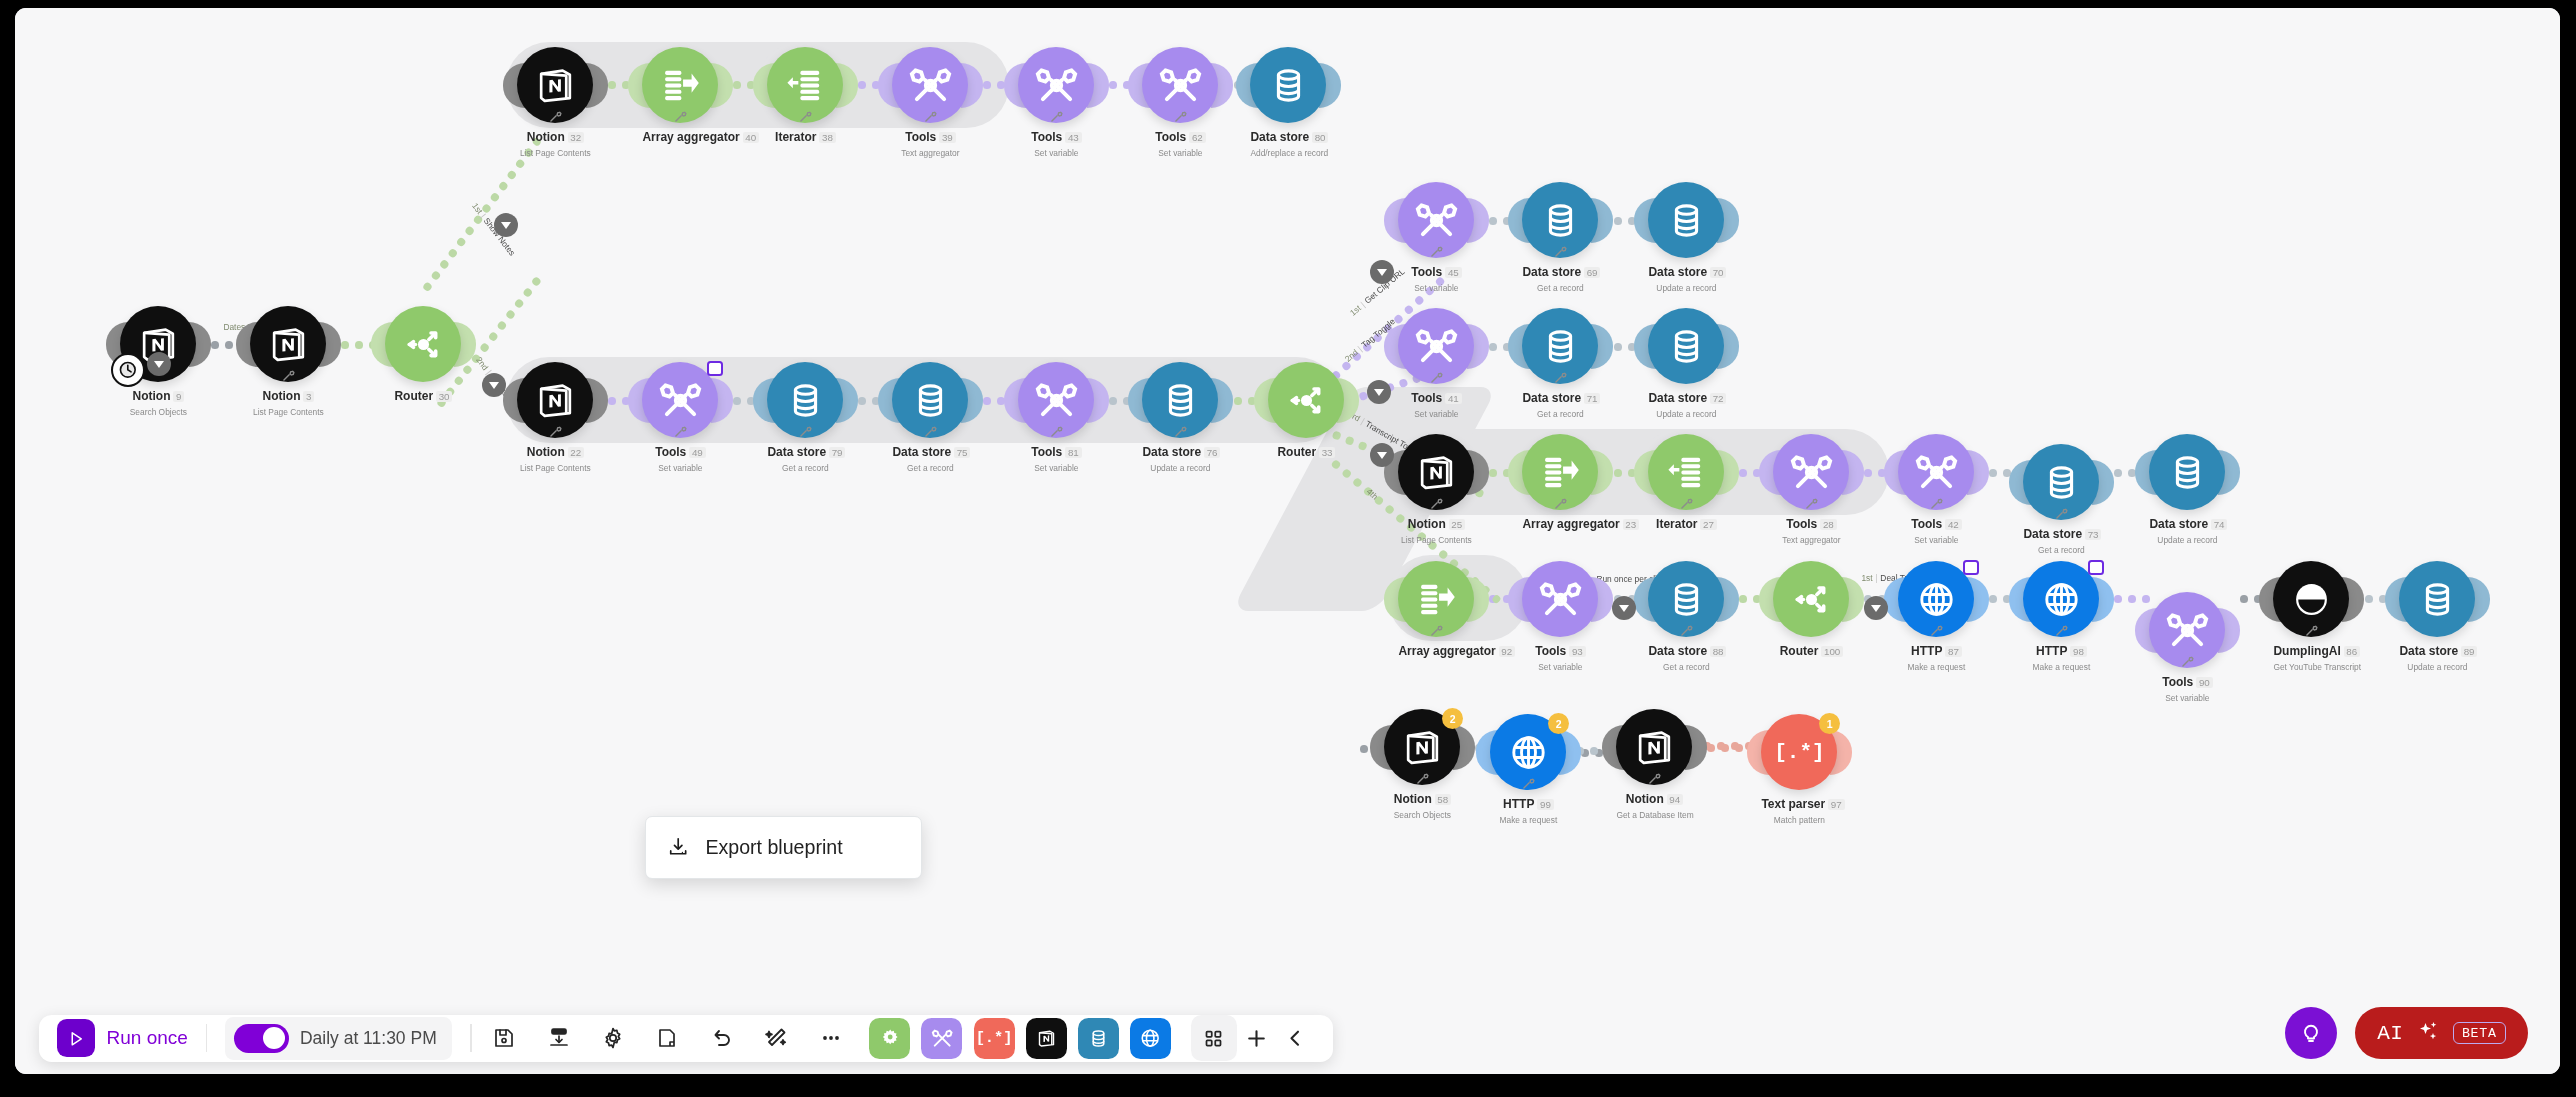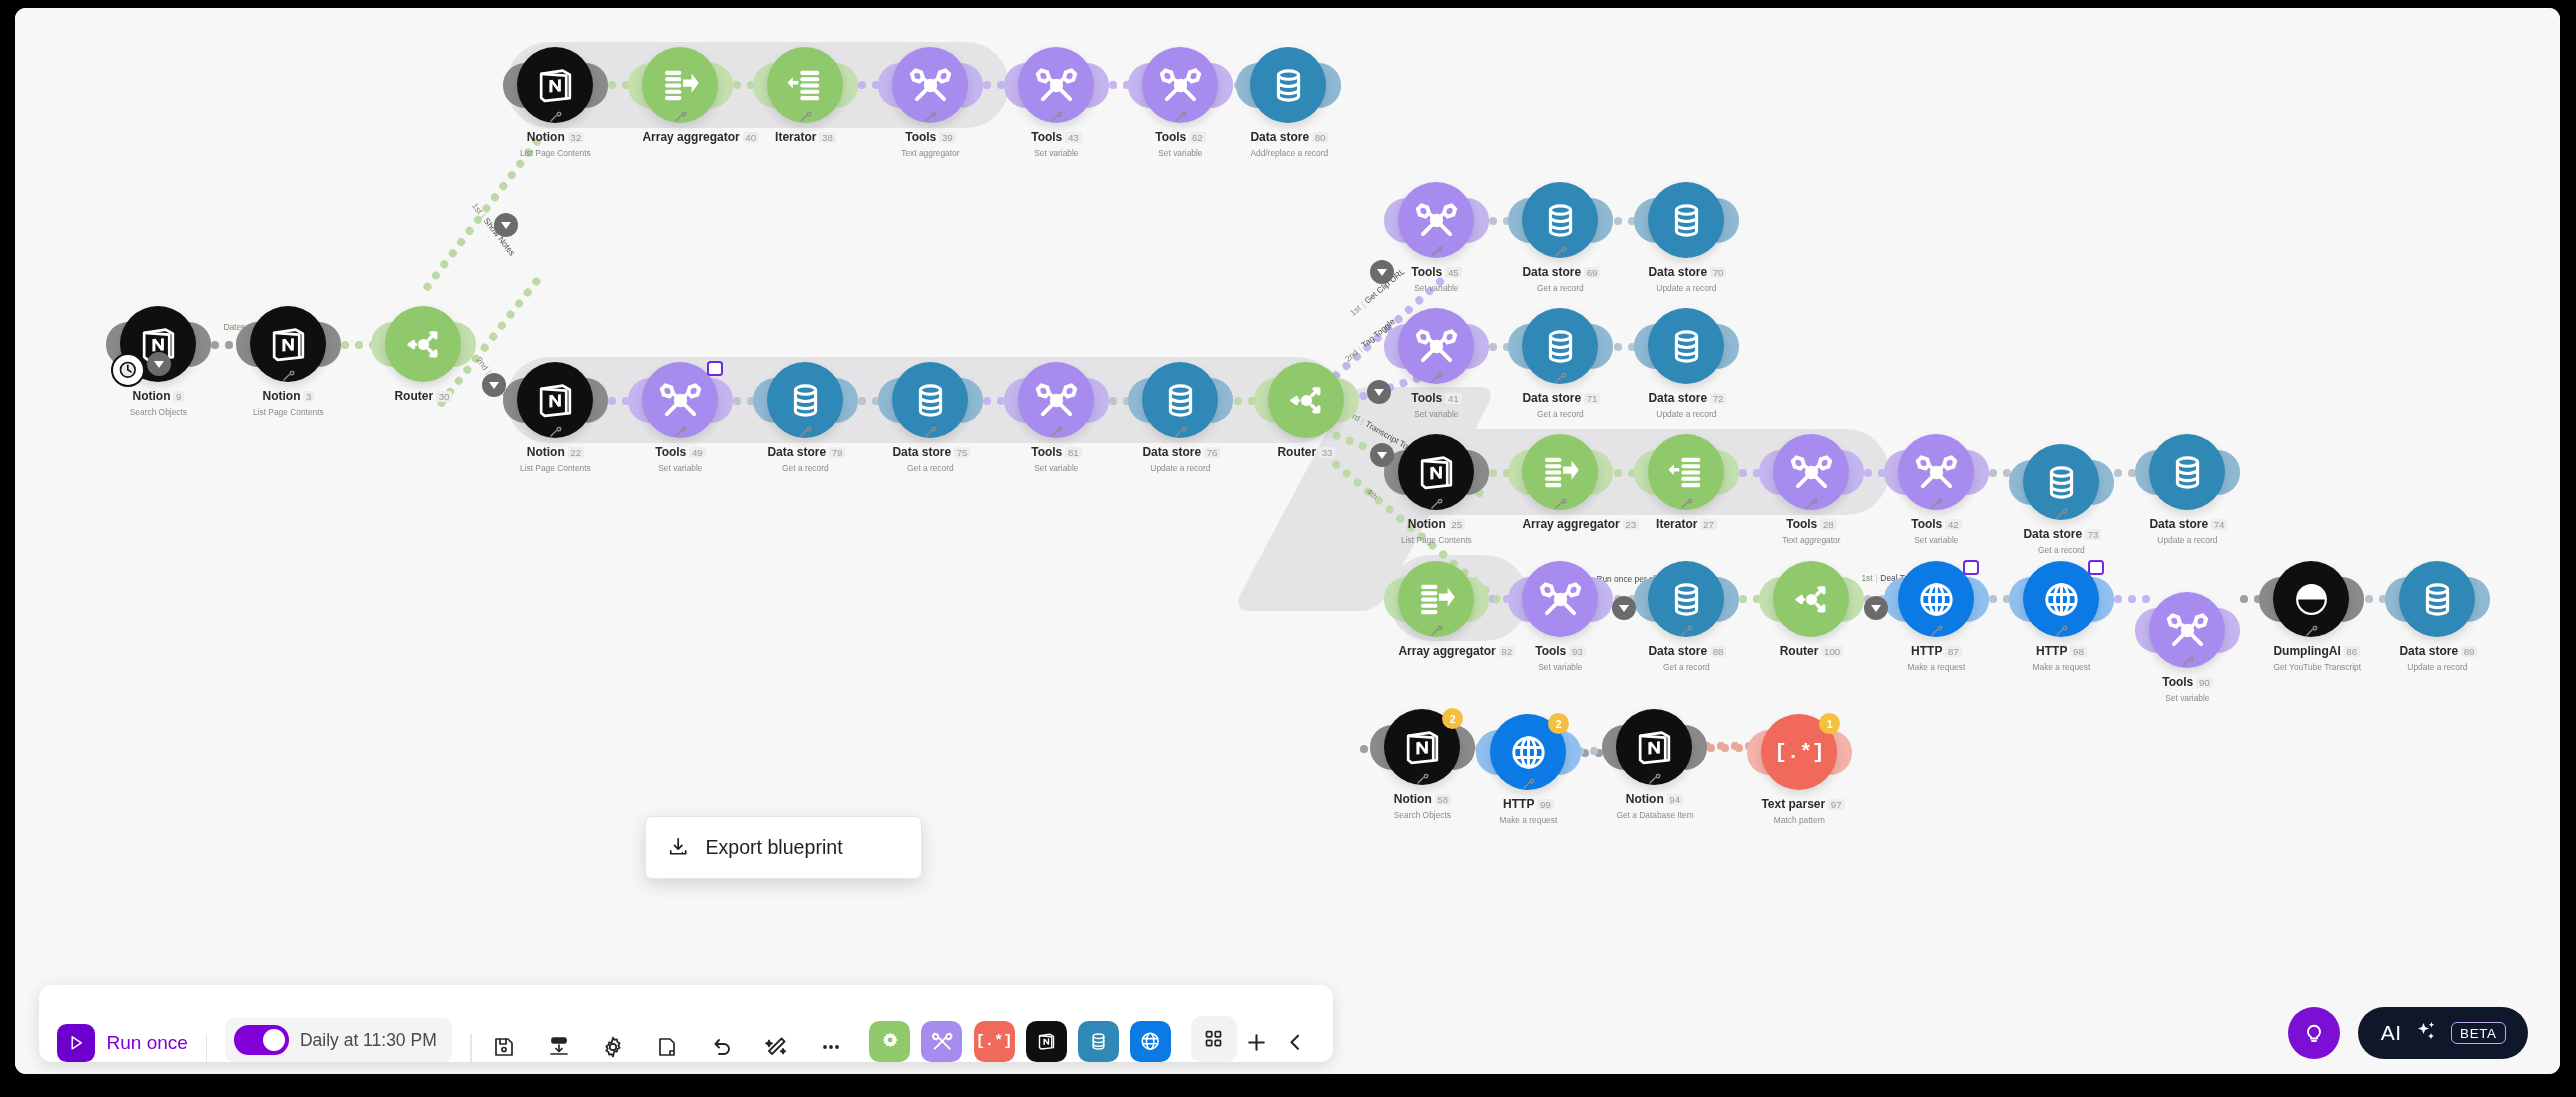--- a/index.html
+++ b/index.html
@@ -55,22 +55,22 @@
                 display:flex; align-items:center; justify-content:center; }
   .routebadge::after { content:""; border-left:5.6px solid transparent; border-right:5.6px solid transparent;
                        border-top:7px solid #fff; }
 
   .clabel { position:absolute; font-size:8.4px; color:#7f8a6e; white-space:nowrap; transform-origin:left center; }
   .clabel .sep { color:#c3c3c3; margin:0 2.8px; }
   .clabel .t2 { color:#4b4b4b; }
 
   
   #toolbar {
-    position:absolute; left:24px; bottom:12.6px; height:77px; background:#fff;
-    border-radius:12.6px; display:flex; align-items:flex-end; padding:0 18px;
+    position:absolute; left:24px; bottom:12.6px; height:47px; background:#fff;
+    border-radius:12.6px; display:flex; align-items:center; padding:0 18px;
     box-shadow:0 3.5px 15.4px rgba(0,0,0,.12);
     margin-top:44px;
   }
   .runonce { display:flex; align-items:center; gap:11.2px; }
   .playbtn { width:38px; height:38px; border-radius:9.8px; background:#6d00cc;
              display:flex; align-items:center; justify-content:center; cursor:pointer; }
   .runlabel { font-size:19px; color:#8000d7; font-weight:400; }
   .vsep { width:1.4px; height:28px; background:#e6e6e6; margin:0 18px; }
   .schedule { display:flex; align-items:center; gap:11.2px; background:#f4f4f5; border-radius:8.4px;
               padding:7px 15.4px 7px 8.4px; cursor:pointer; }
@@ -96,22 +96,22 @@
   }
   .mitem { display:flex; align-items:center; gap:15.4px; padding:9.8px 19.6px; cursor:pointer;
            font-size:19.6px; color:#222; }
   .mitem.active { background:#e4eaee; }
   .micon { width:24px; height:24px; display:flex; align-items:center; justify-content:center; flex:0 0 24px;}
 
   
   #brgroup { position:absolute; right:32px; bottom:15.4px; display:flex; align-items:center; gap:18px; z-index:20;}
   .bulbbtn { width:52px; height:52px; border-radius:50%; background:#7b10d4;
              display:flex; align-items:center; justify-content:center; cursor:pointer; }
-  .aibtn { height:52px; border-radius:26px; background:#0f172a; display:flex; align-items:center;
-           gap:12.6px; padding:0 22.4px; cursor:pointer; }
+  .aibtn { height:52px; border-radius:26px; background:#b91c1c; display:flex; align-items:center;
+           gap:12.6px; padding:0 22.4px; cursor:pointer;font-family:Liberation Mono, monospace; }
   .aibtn .ai { color:#fff; font-size:21px; letter-spacing:0.4px; }
   .beta { border:1.4px solid #bda9ef; border-radius:6px; color:#fff; font-size:13.3px;
           padding:2.8px 8.4px; letter-spacing:0.7px; }
 </style>
 </head>
 <body>
 
 <div id="app">
 
   <div id="canvas">

